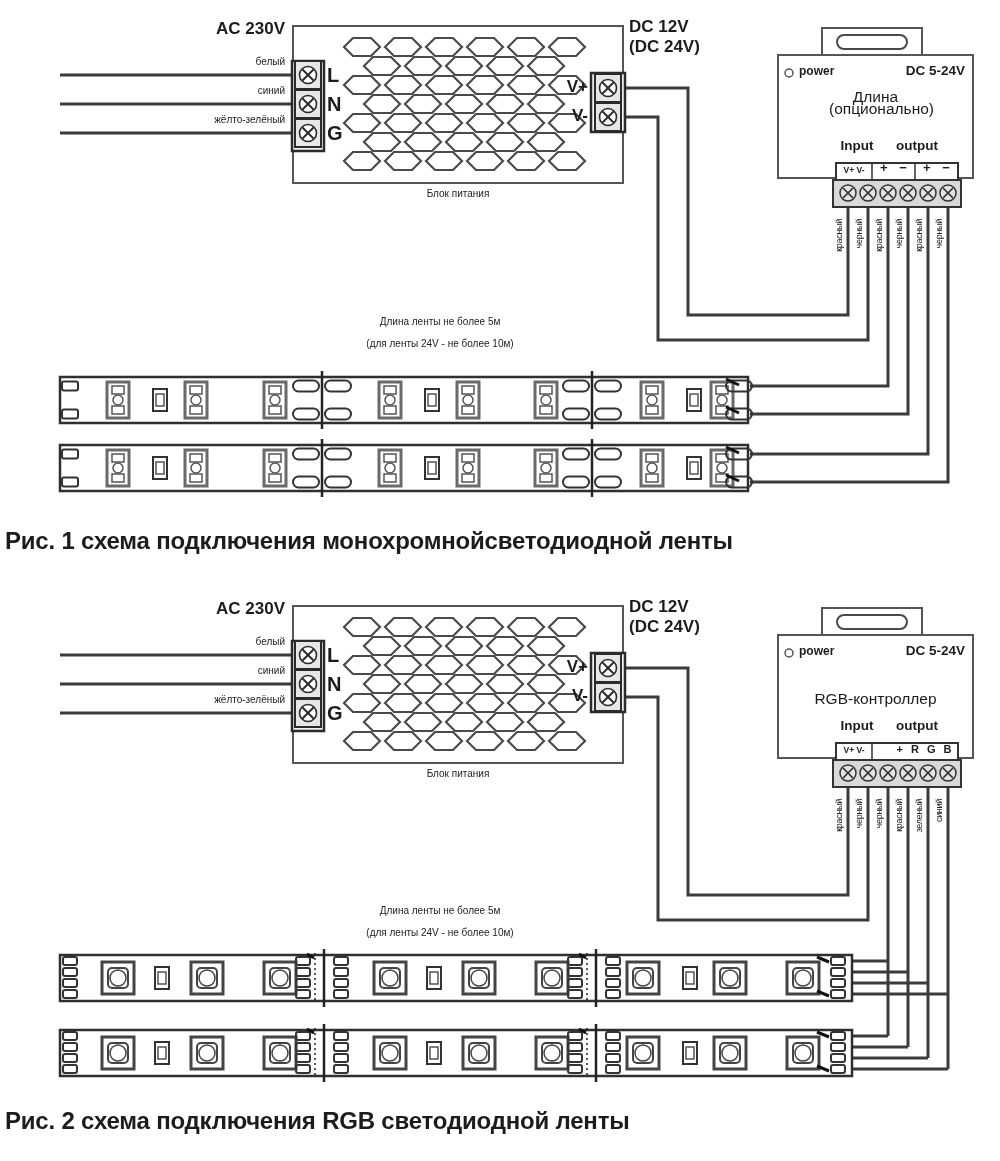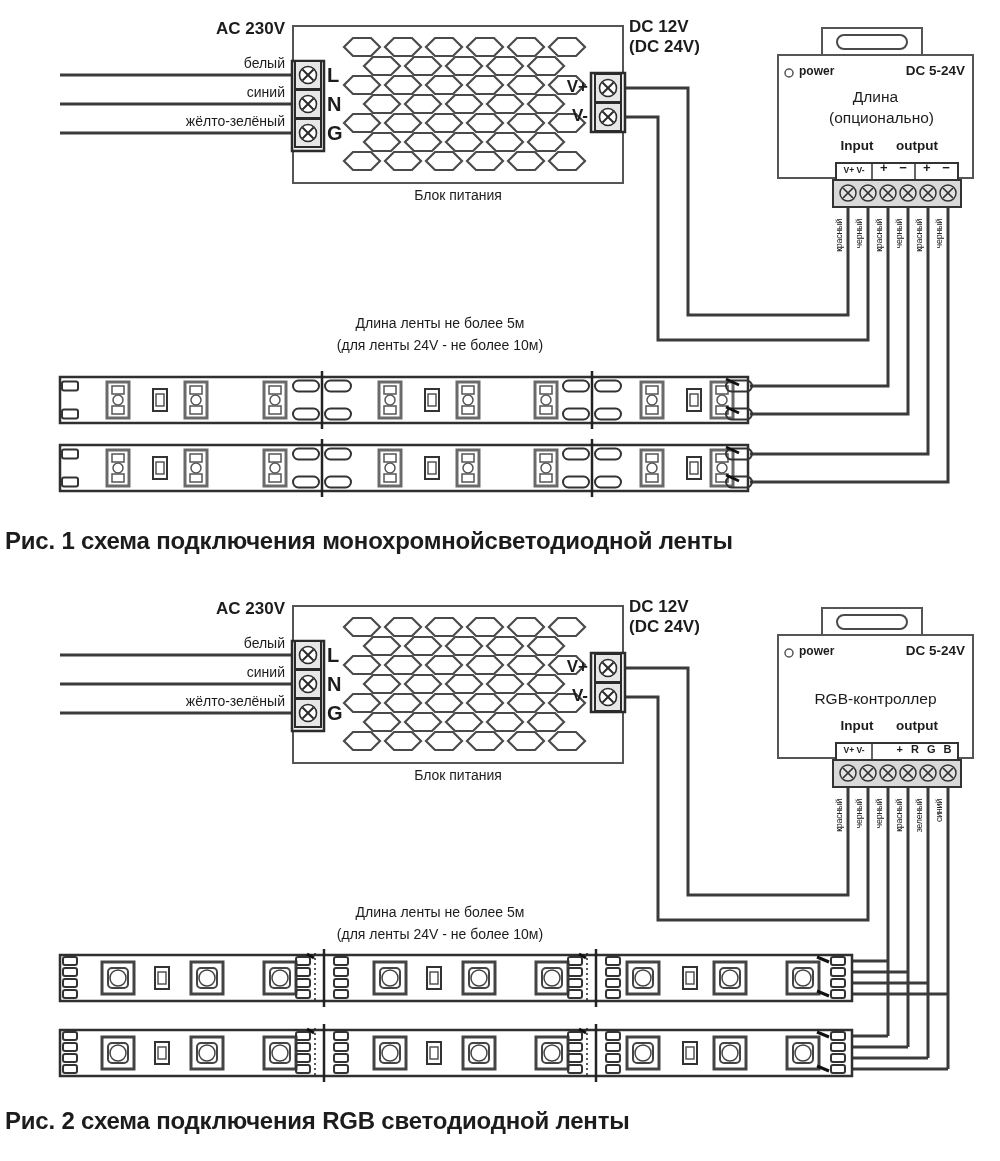--- a/index.html
+++ b/index.html
@@ -4,22 +4,22 @@
 <style>
   *{margin:0;padding:0;box-sizing:border-box}
   html,body{background:#fff}
   .page{position:relative;width:1000px;height:1161px;background:#fff;
         font-family:"Liberation Sans",sans-serif;color:#1c1c1c;overflow:hidden}
   svg.canvas{position:absolute;left:0;top:0}
   .t{position:absolute;white-space:nowrap;line-height:1.1}
   .b{font-weight:bold}
   .ra{text-align:right}
   .ctr{text-align:center}
-  .f17{font-size:17px}.f20{font-size:20px}.f15{font-size:14px}.f155{font-size:15.5px}
-  .f13{font-size:12px}.f135{font-size:13.5px}.f125{font-size:14px}.f19{font-size:24px}
+  .f17{font-size:17px}.f20{font-size:20px}.f15{font-size:10px}.f155{font-size:15.5px}
+  .f13{font-size:12px}.f135{font-size:13.5px}.f125{font-size:10px}.f19{font-size:24px}
   .cell1{font-size:8.5px;font-weight:bold;text-align:center}
   .cell2{font-size:13px;font-weight:bold;text-align:center;word-spacing:8px}
   .cellrgb{font-size:11px;font-weight:bold;text-align:center;word-spacing:5px}
   .rot{transform:rotate(-90deg);transform-origin:0 0;font-size:9px;width:86px;height:13px;
        text-align:right;color:#2a2a2a;letter-spacing:-0.3px}
   .wirelbl{color:#222}
   .cap{letter-spacing:-0.2px}
 </style>
 </head>
 <body>
@@ -270,21 +270,21 @@
     <div class="t b f20" style="left:327px;top:93px">N</div>
     <div class="t b f20" style="left:327px;top:122px">G</div>
     <div class="t b f17 ra" style="left:522px;top:78px;width:66px">V+</div>
     <div class="t b f17 ra" style="left:522px;top:107px;width:66px">V-</div>
     <div class="t f15 ctr" style="left:293px;top:188px;width:330px">Блок питания</div>
     <div class="t b f17" style="left:629px;top:18px">DC 12V</div>
     <div class="t b f17" style="left:629px;top:38px">(DC 24V)</div>
     <div class="t b f13" style="left:799px;top:65px">power</div>
     <div class="t b f135 ra" style="left:860px;top:64px;width:105px">DC 5-24V</div>
     <div class="t f155 ctr" style="left:778px;top:88px;width:195px">Длина</div>
-    <div class="t f155 ctr" style="left:778px;top:109px;width:207px">(опционально)</div>
+    <div class="t f155 ctr" style="left:778px;top:100px;width:207px">(опционально)</div>
     <div class="t b f135 ctr" style="left:825px;top:139px;width:64px">Input</div>
     <div class="t b f135 ctr" style="left:885px;top:139px;width:64px">output</div>
     <div class="t cell1" style="left:836px;top:166px;width:36px">V+ V-</div>
     <div class="t cell2" style="left:872px;top:161px;width:43px">+ −</div>
     <div class="t cell2" style="left:915px;top:161px;width:43px">+ −</div>
     <div class="t rot wirelbl" style="left:835px;top:305px">красный</div>
     <div class="t rot wirelbl" style="left:855px;top:305px">черный</div>
     <div class="t rot wirelbl" style="left:875px;top:305px">красный</div>
     <div class="t rot wirelbl" style="left:895px;top:305px">черный</div>
     <div class="t rot wirelbl" style="left:915px;top:305px">красный</div>

